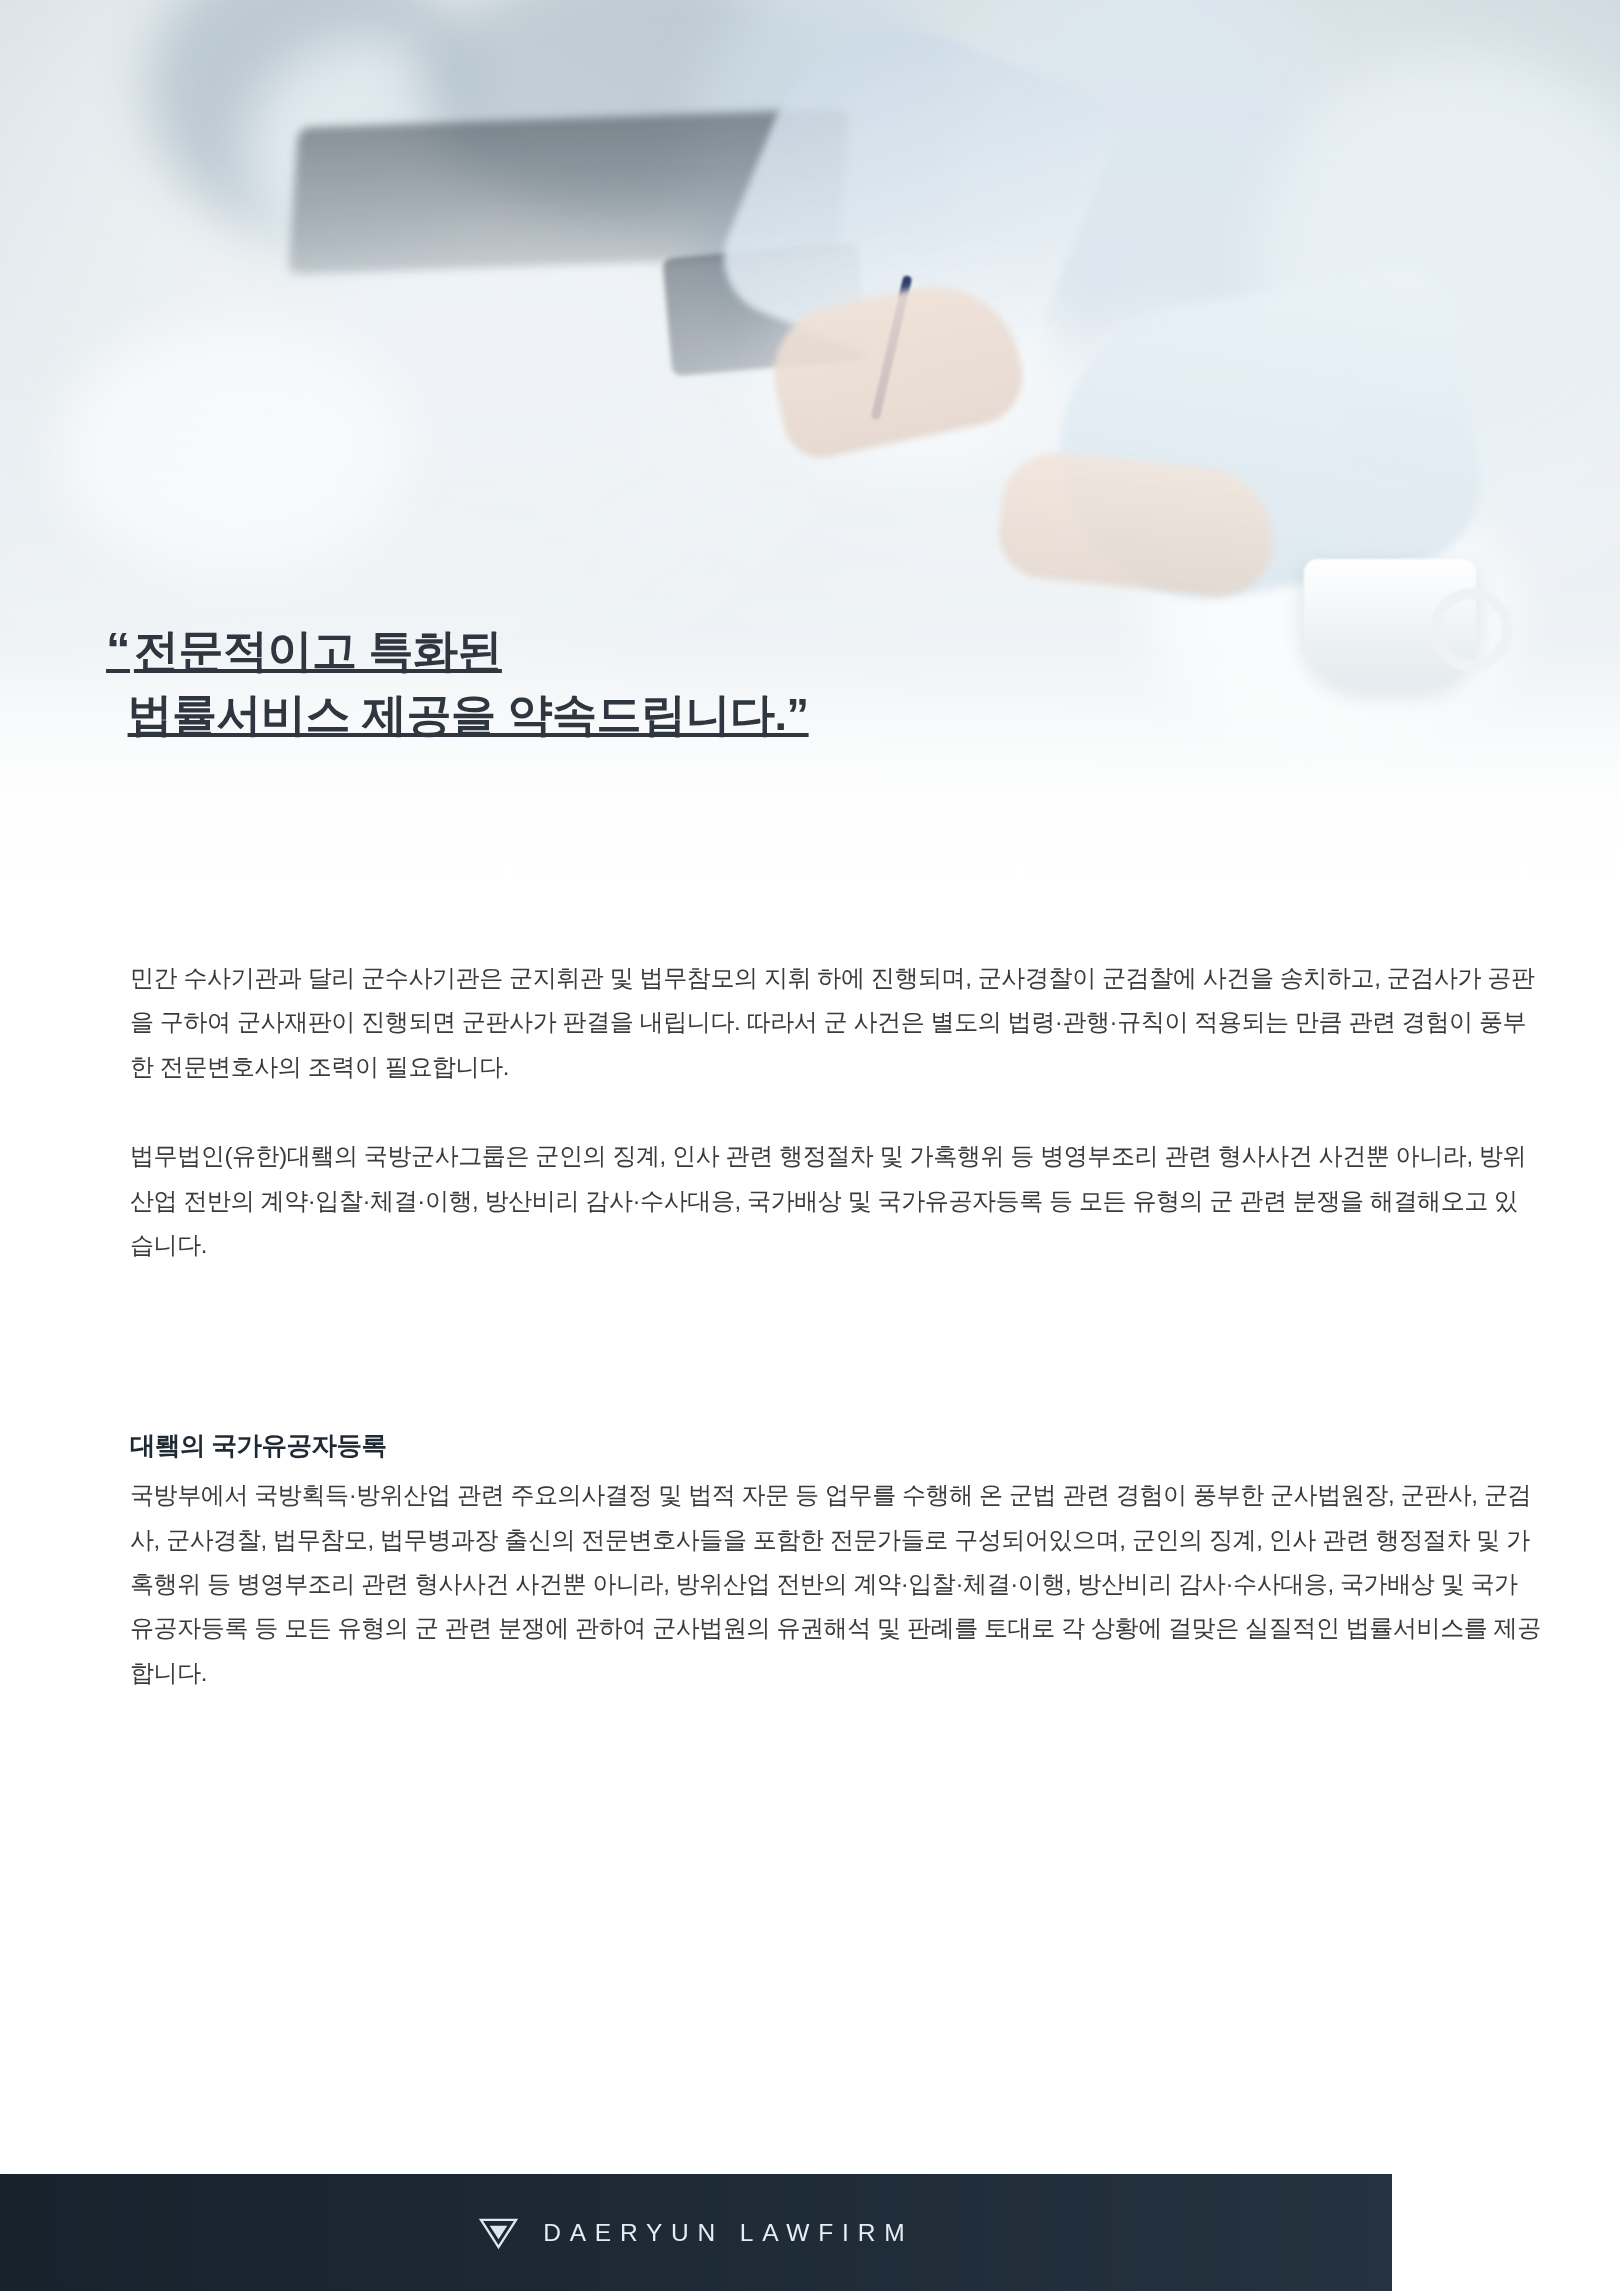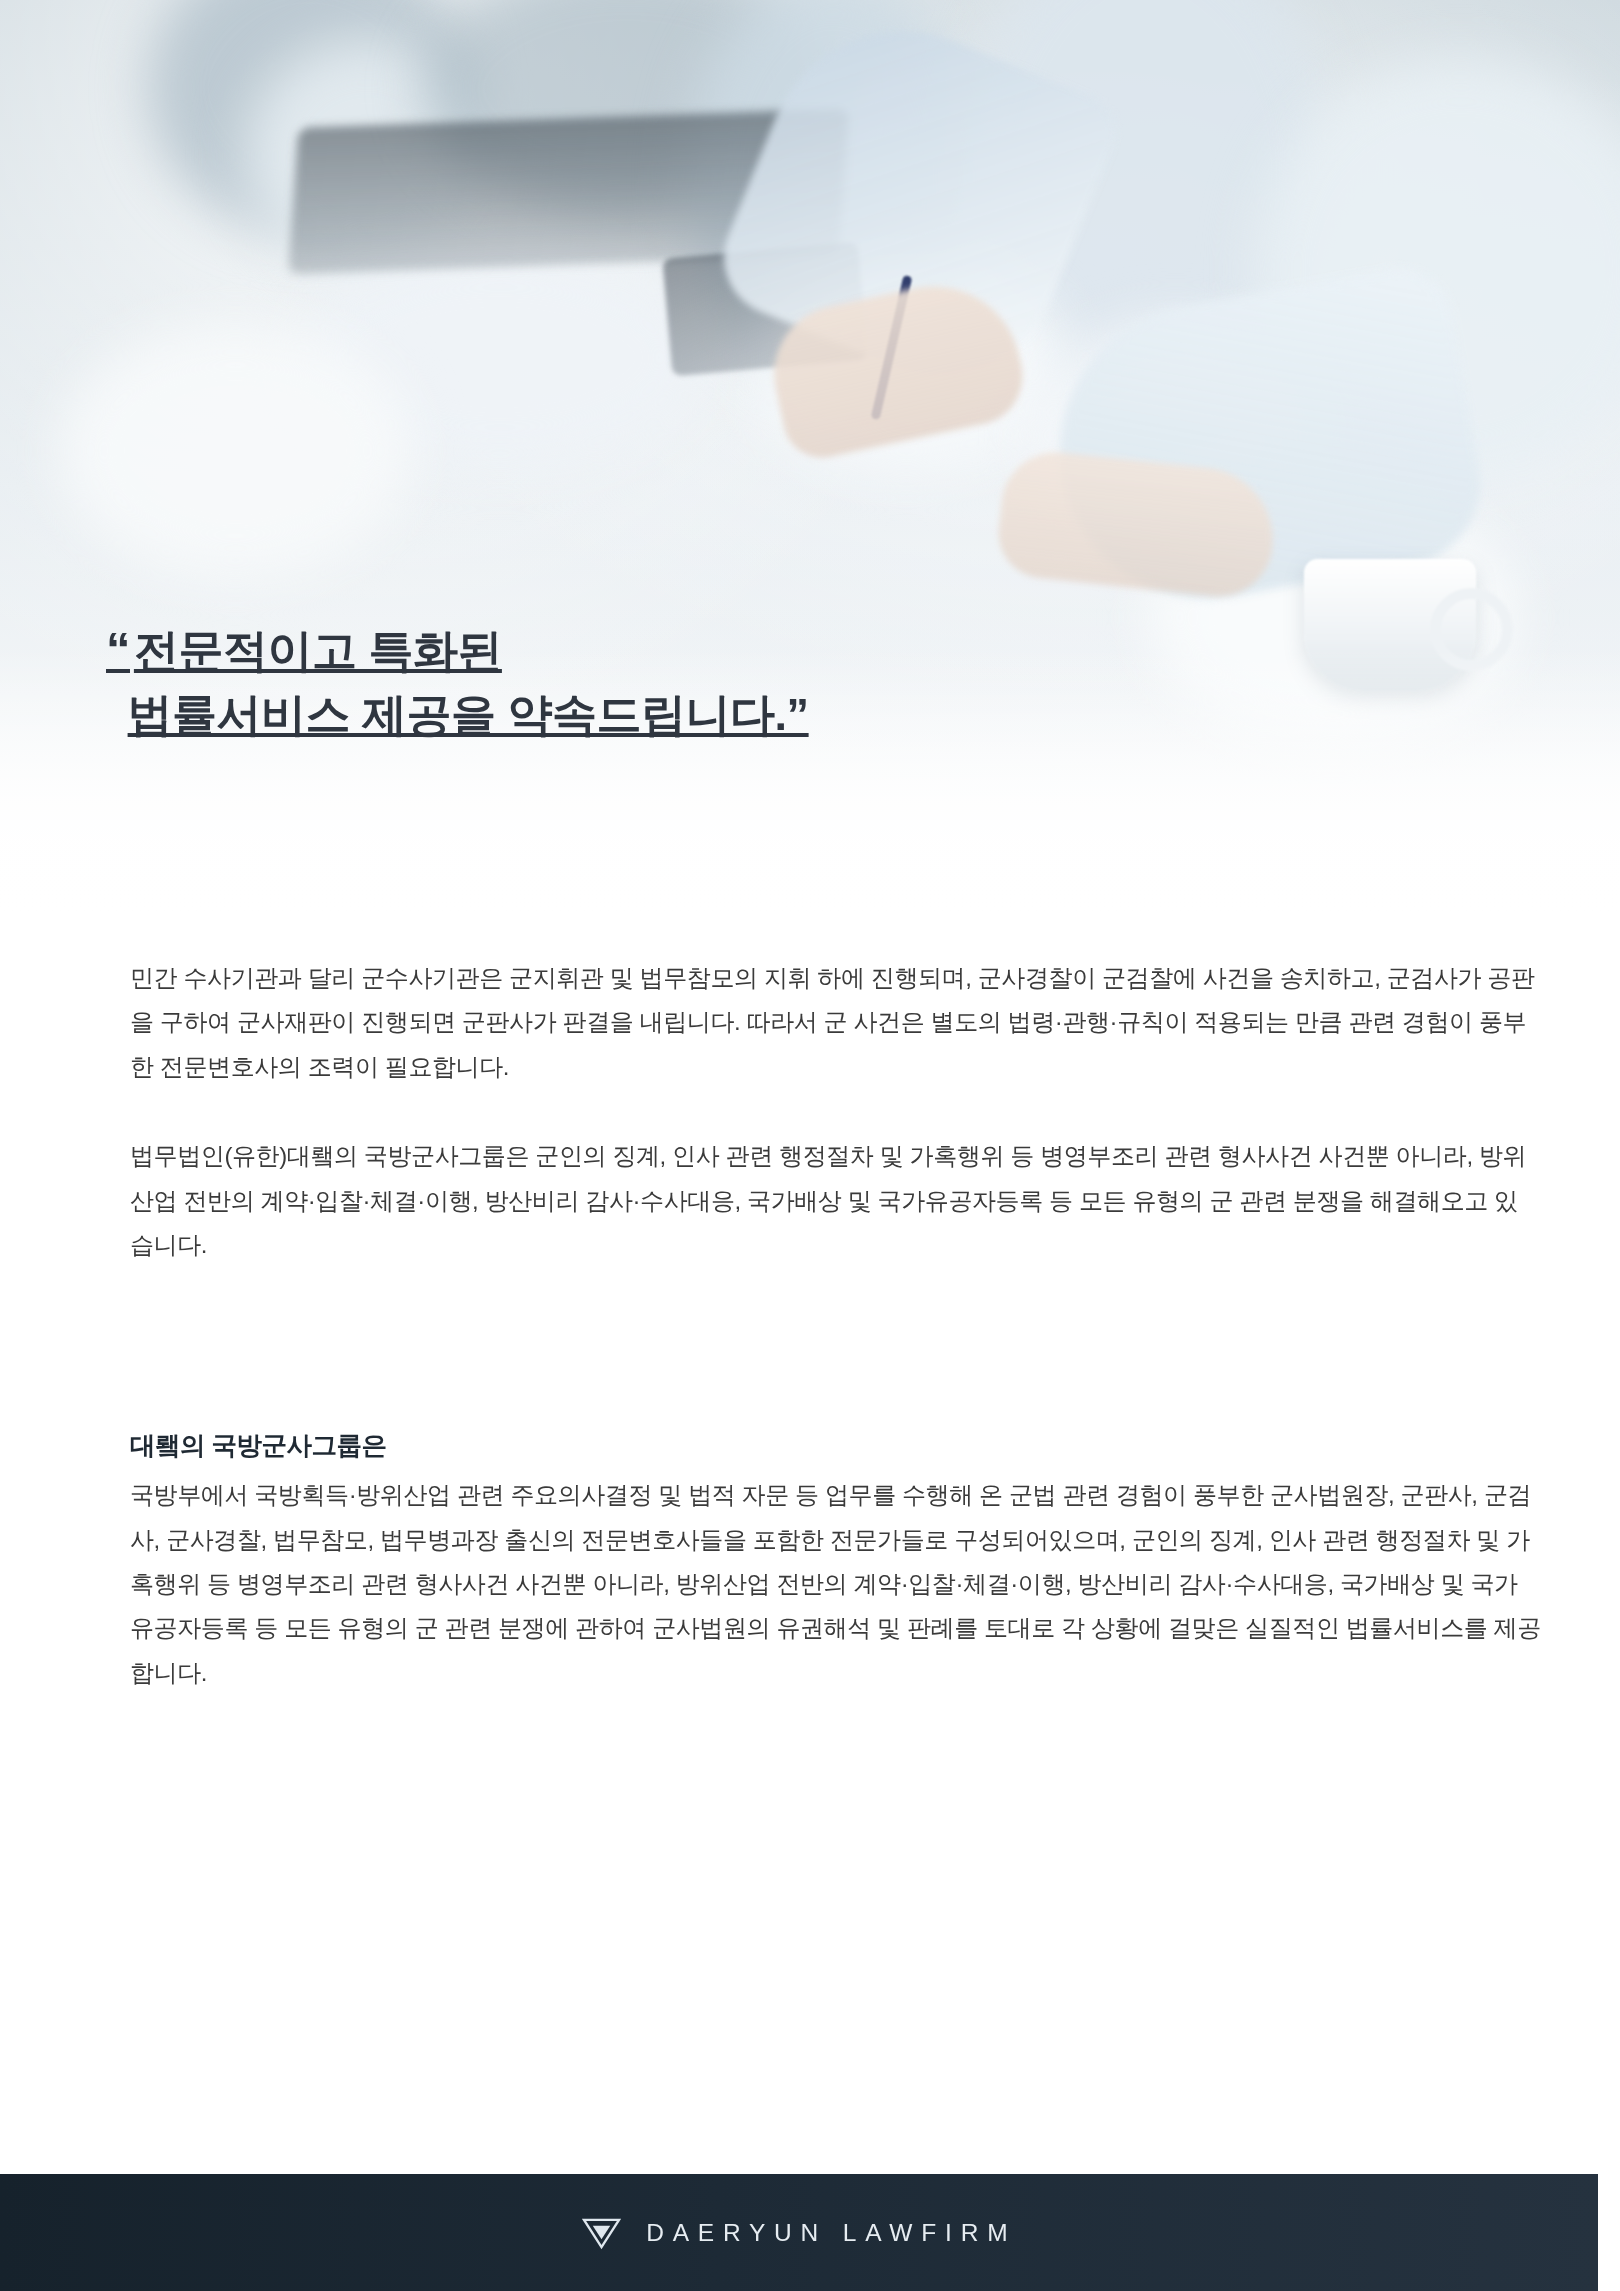--- a/index.html
+++ b/index.html
@@ -206,21 +206,21 @@
     color: #1f2933;
     letter-spacing: -0.5px;
     margin: 0 0 9.8px 0;
   }
   .block-gap { height: 116px; }
 
   
   .footer {
     position: absolute;
     left: 0; bottom: 0;
-    width: 1598px;
+    width: 1392px;
     height: 118px;
     background: linear-gradient(90deg, #16222c 0%, #1d2a36 45%, #25323f 100%);
     display: flex;
     align-items: center;
     justify-content: center;
   }
   .footer-inner {
     display: flex;
     align-items: center;
     gap: 25.5px;
@@ -274,21 +274,21 @@
     <span class="qmark">“</span><span>전문적이고 특화된</span>
     <span class="l2">법률서비스 제공을 약속드립니다.”</span>
   </div>
 
   <div class="body-wrap">
     <p class="para">민간 수사기관과 달리 군수사기관은 군지휘관 및 법무참모의 지휘 하에 진행되며, 군사경찰이 군검찰에 사건을 송치하고, 군검사가 공판을 구하여 군사재판이 진행되면 군판사가 판결을 내립니다. 따라서 군 사건은 별도의 법령·관행·규칙이 적용되는 만큼 관련 경험이 풍부한 전문변호사의 조력이 필요합니다.</p>
     <p class="para">법무법인(유한)대뢬의 국방군사그룹은 군인의 징계, 인사 관련 행정절차 및 가혹행위 등 병영부조리 관련 형사사건 사건뿐 아니라, 방위산업 전반의 계약·입찰·체결·이행, 방산비리 감사·수사대응, 국가배상 및 국가유공자등록 등 모든 유형의 군 관련 분쟁을 해결해오고 있습니다.</p>
 
     <div class="block-gap"></div>
 
-    <h2 class="section-title">대뢬의 국방군사그룹은</h2>
+    <h2 class="section-title">대뢬의 국가유공자등록</h2>
     <p class="para">국방부에서 국방획득·방위산업 관련 주요의사결정 및 법적 자문 등 업무를 수행해 온 군법 관련 경험이 풍부한 군사법원장, 군판사, 군검사, 군사경찰, 법무참모, 법무병과장 출신의 전문변호사들을 포함한 전문가들로 구성되어있으며, 군인의 징계, 인사 관련 행정절차 및 가혹행위 등 병영부조리 관련 형사사건 사건뿐 아니라, 방위산업 전반의 계약·입찰·체결·이행, 방산비리 감사·수사대응, 국가배상 및 국가유공자등록 등 모든 유형의 군 관련 분쟁에 관하여 군사법원의 유권해석 및 판례를 토대로 각 상황에 걸맞은 실질적인 법률서비스를 제공합니다.</p>
   </div>
 
   <div class="footer">
     <div class="footer-inner">
       <svg class="footer-logo" viewBox="0 0 40 34" aria-hidden="true">
         <path d="M2 3 H38 L20 31 Z" fill="none" stroke="#dfe7ee" stroke-width="2.4"></path>
         <path d="M11 9 H29 L20 23 Z" fill="#dfe7ee"></path>
       </svg>
       <div class="footer-text">DAERYUN LAWFIRM</div>

